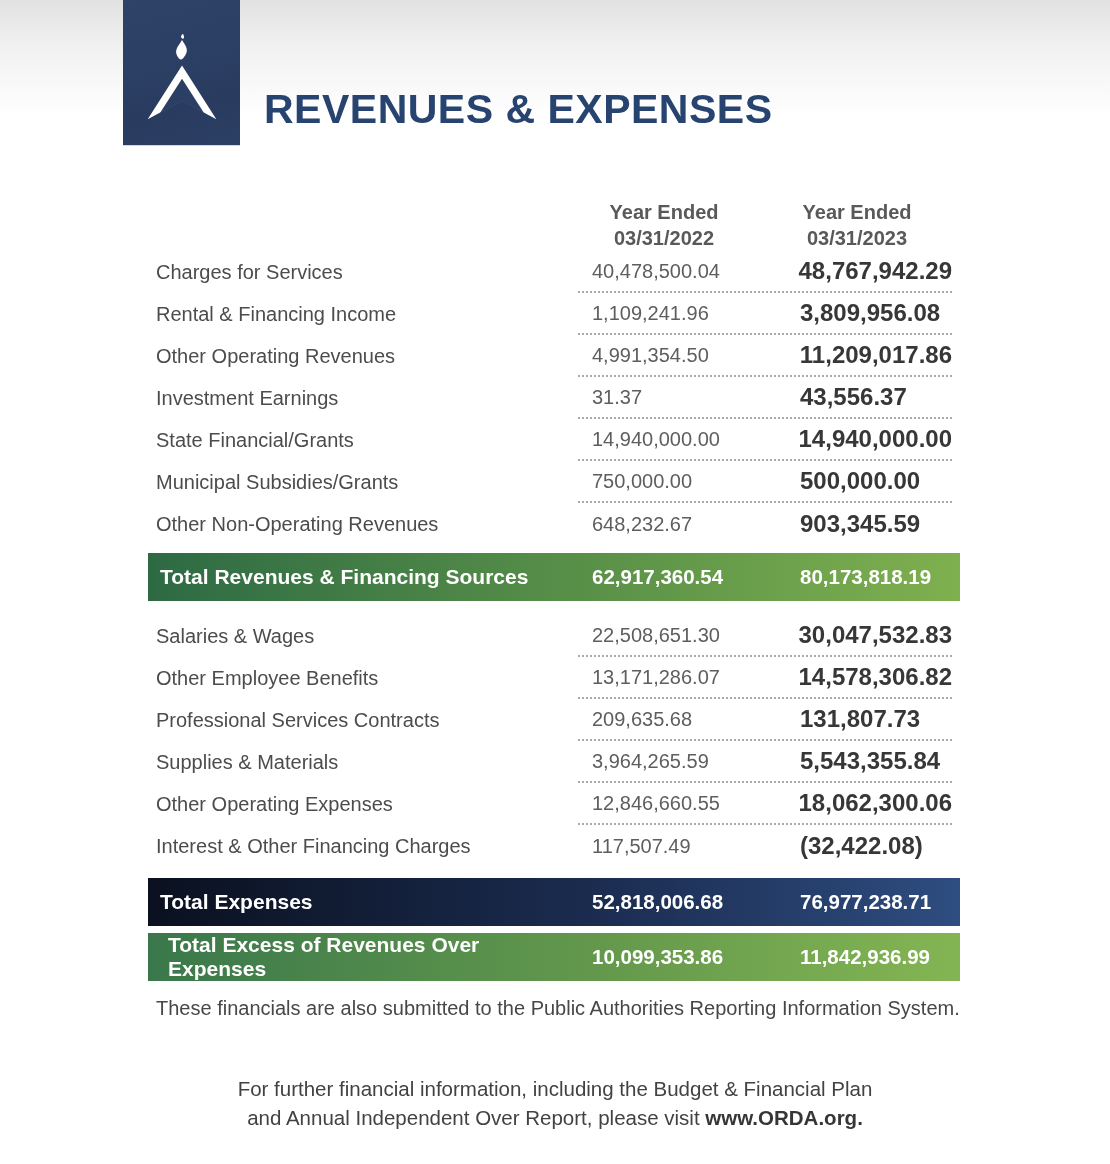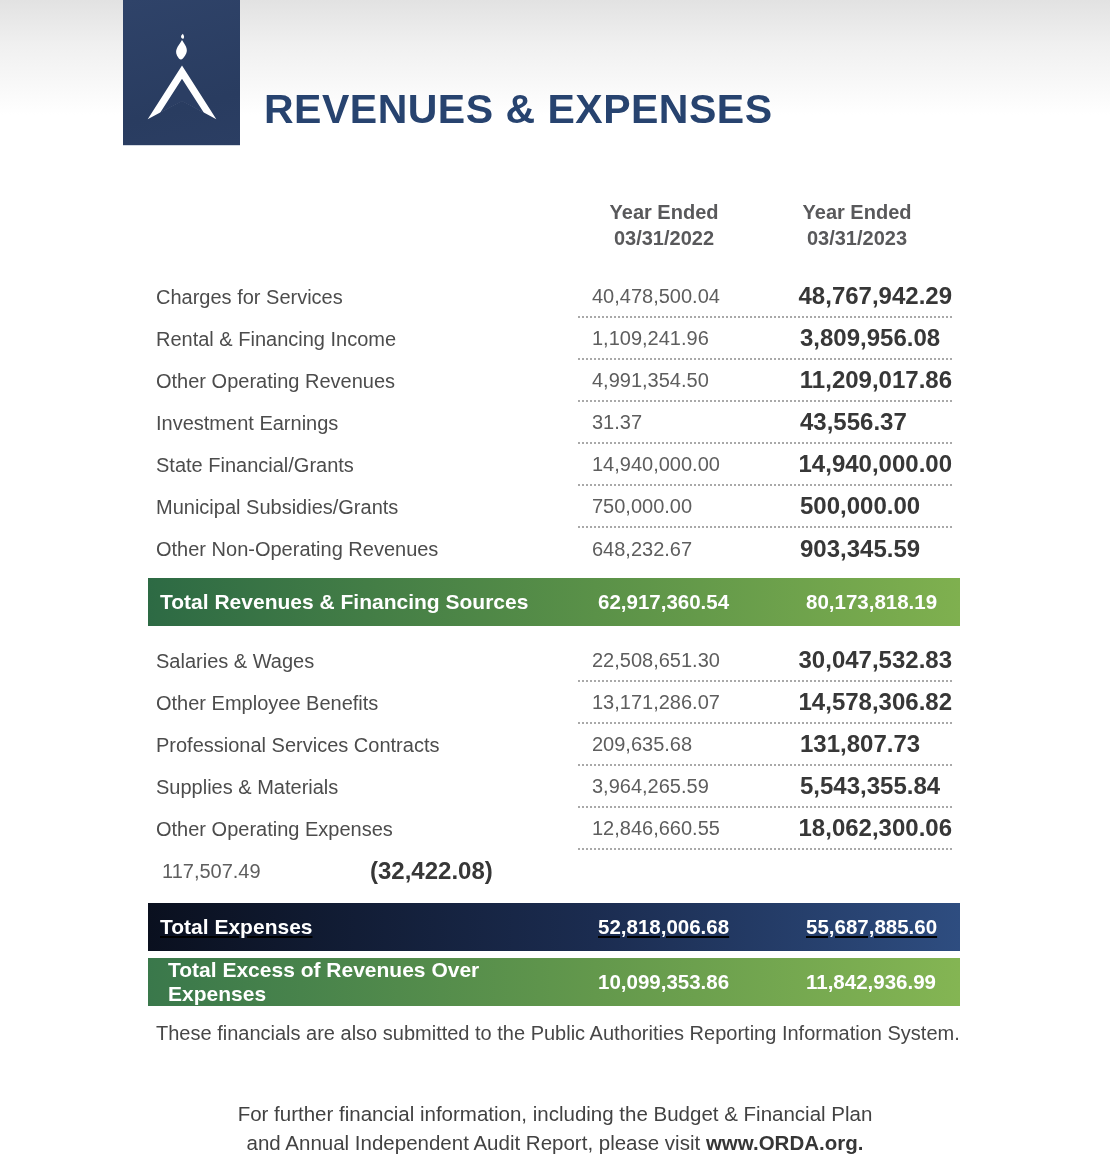--- a/index.html
+++ b/index.html
@@ -23,43 +23,43 @@
   }
   .page-title {
     position:absolute; left:264px; top:86px;
     font-size:41px; font-weight:bold; letter-spacing:.5px;
     color:#27436f; white-space:nowrap;
   }
 
   
   .financials { margin:54px 0 0 148px; width:812px; }
 
-  .col-headers { display:flex; margin-bottom:25px; }
+  .col-headers { display:flex; margin-bottom:0; }
   .ch-spacer { width:430px; }
   .col-header {
     width:222px; padding-right:50px;
     text-align:center; font-weight:bold; color:#59595b;
     font-size:20px; line-height:26px;
   }
   .col-header.c2 { width:160px; padding-right:46px; }
 
   .row { display:flex; align-items:center; height:42px; }
   .row .label { width:430px; padding-left:8px; font-size:20px; color:#4c4c4c; }
   .row .vals { width:374px; display:flex; align-items:center; align-self:stretch; }
   .row.sep .vals { border-bottom:2px dotted #a9a9a9; }
   .v1 { width:222px; padding-left:14px; font-size:20px; color:#5e5e5e; }
   .v2 { font-size:24px; color:#373737; font-weight:bold; }
 
   
-  .bar { width:812px; height:48px; display:flex; align-items:center;gap:6px; }
+  .bar { width:812px; height:48px; display:flex; align-items:center; }
   .bar .bar-label { width:430px; padding-left:12px; font-size:21px; font-weight:bold; color:#ffffff; }
   .bar .vals { width:374px; display:flex; align-items:center; }
   .bar .v1, .bar .v2 { color:#ffffff; font-weight:bold; font-size:20.5px; }
   .bar.green1 { margin-top:8px;  background:linear-gradient(90deg,#2d6a44 0%,#5a9148 55%,#7fb04f 100%); }
-  .bar.navy   { margin-top:11px; background:linear-gradient(90deg,#0a101f 0%,#1b2c50 55%,#2e4d80 100%);text-decoration:underline; }
+  .bar.navy   { margin-top:11px; background:linear-gradient(90deg,#0a101f 0%,#1b2c50 55%,#2e4d80 100%); }
   .bar.green2 { margin-top:7px; background:linear-gradient(90deg,#3a784b 0%,#63984c 55%,#84b553 100%); }
   .bar.green2 .bar-label { padding-left:20px; }
 
   .expense-group { margin-top:14px; }
 
   
   .footnote { margin-top:16px; padding-left:8px; font-size:20px; color:#474747; }
   .footer-note {
     margin-top:54px; text-align:center;
     font-size:20.5px; line-height:29px; color:#424242;
@@ -189,44 +189,45 @@
           </div>
       </div>
       <div class="row sep">
         <div class="label">Other Operating Expenses</div>
         <div class="vals">
             <span class="v1">12,846,660.55</span>
             <span class="v2">18,062,300.06</span>
           </div>
       </div>
       <div class="row">
+        <div class="label">Interest &amp; Other Financing Charges</div>
         <div class="vals">
             <span class="v1">117,507.49</span>
             <span class="v2">(32,422.08)</span>
           </div>
       </div>
     </div>
 
     <div class="bar navy">
       <div class="bar-label">Total Expenses</div>
       <div class="vals">
           <span class="v1">52,818,006.68</span>
-          <span class="v2">55,687,885.60</span>
+          <span class="v2">76,977,238.71</span>
         </div>
     </div>
 
     <div class="bar green2">
       <div class="bar-label">Total Excess of Revenues Over Expenses</div>
       <div class="vals">
           <span class="v1">10,099,353.86</span>
           <span class="v2">11,842,936.99</span>
         </div>
     </div>
 
     <div class="footnote">These financials are also submitted to the Public Authorities Reporting Information System.</div>
   </div>
 
   <div class="footer-note">
     <div>For further financial information, including the Budget &amp; Financial Plan</div>
-    <div><span>and Annual Independent Audit Report, please visit </span><a href="#" class="link">www.ORDA.org.</a></div>
+    <div><span>and Annual Independent Over Report, please visit </span><a href="#" class="link">www.ORDA.org.</a></div>
   </div>
 
 </div>
 
 </body></html>

